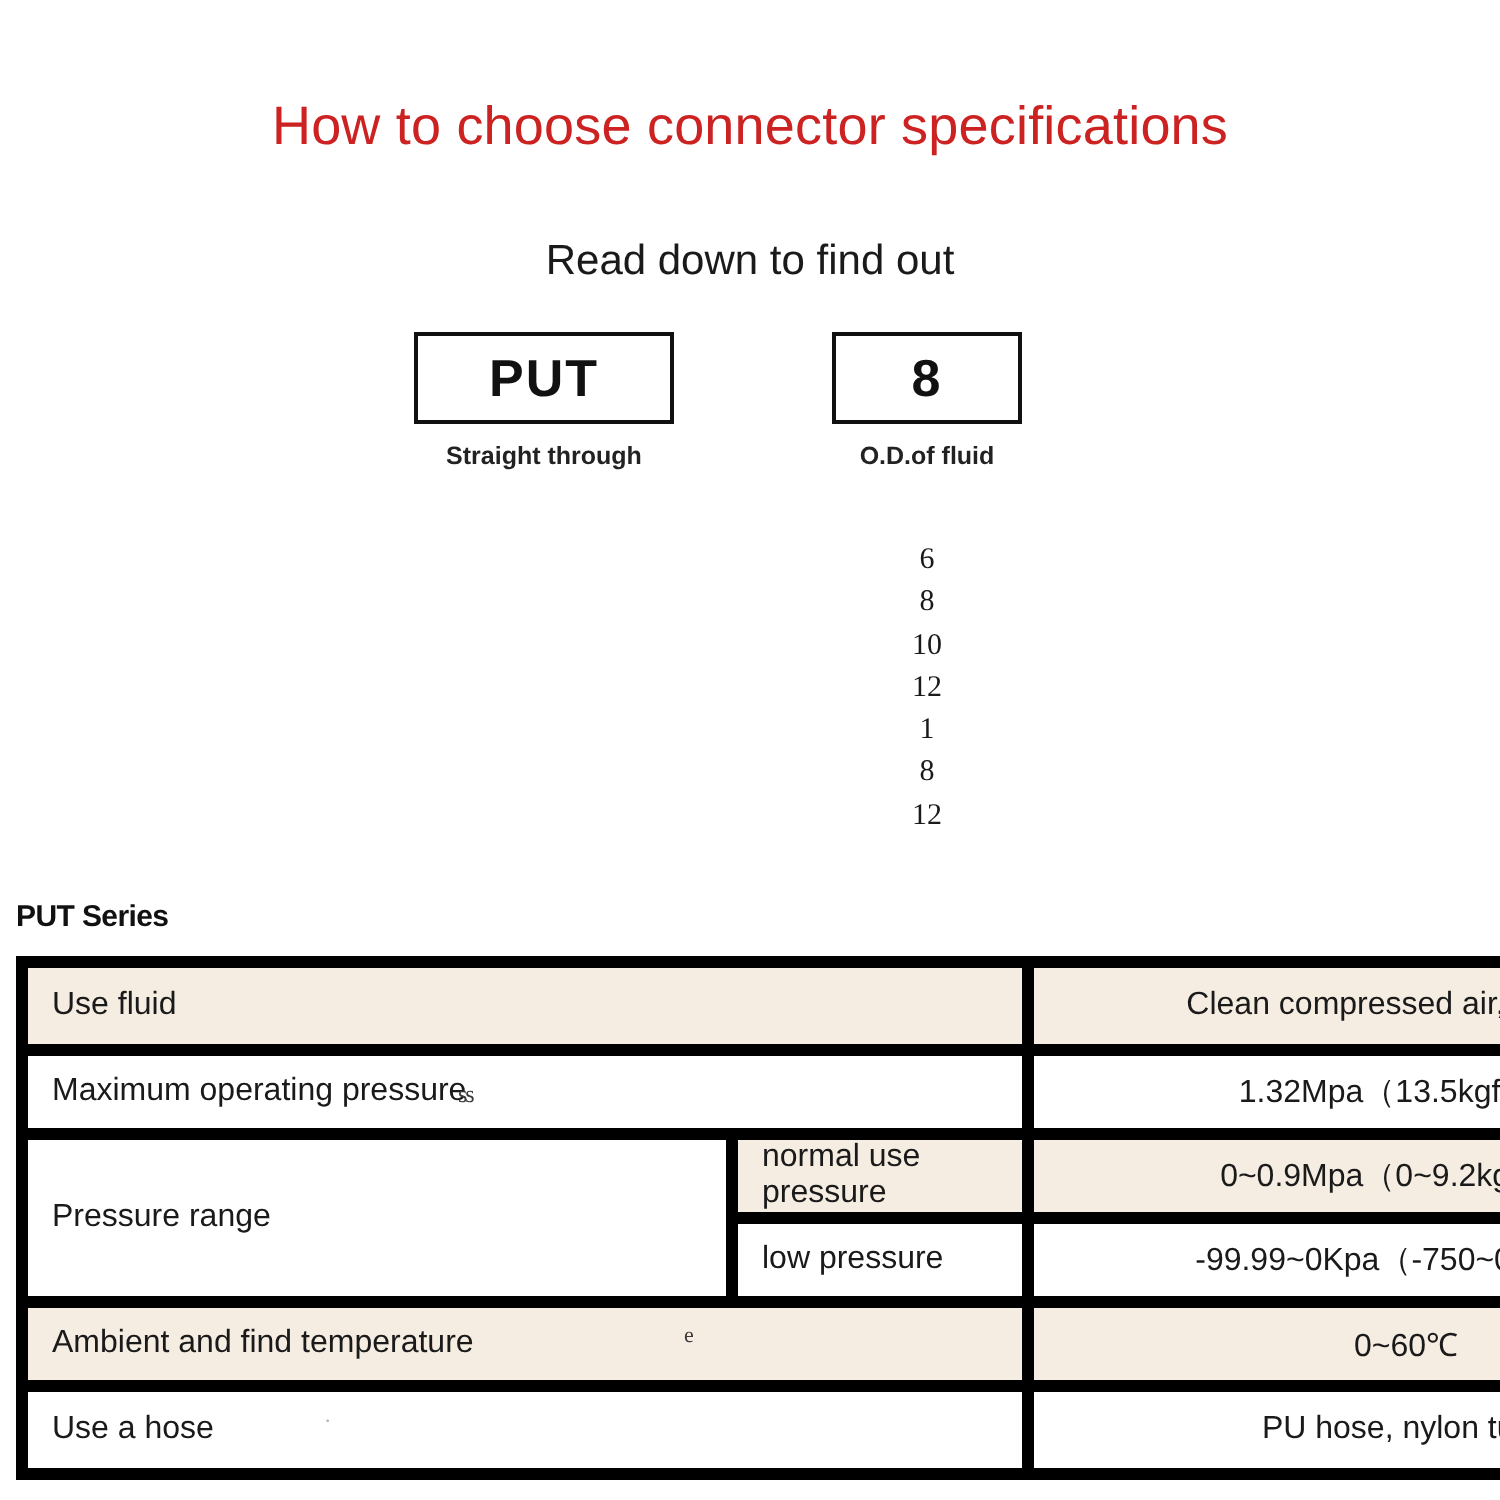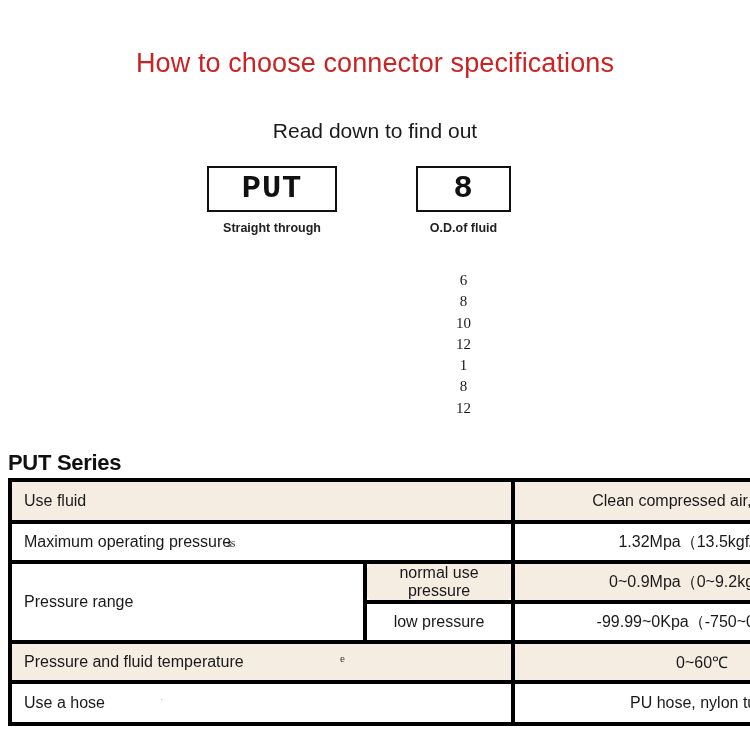--- a/index.html
+++ b/index.html
@@ -46,23 +46,23 @@
   .code-box {
     position: absolute;
     border: 2px solid #111111;
     background: #ffffff;
     box-sizing: border-box;
     display: flex;
     align-items: center;
     justify-content: center;
   }
   .code-box .code-text {
-    font-family: Liberation Mono, monospace;
+    font-family: Liberation Sans, sans-serif;
     font-weight: bold;
-    font-size: 32px;
+    font-size: 26px;
     letter-spacing: 1px;
     color: #111111;
     line-height: 1;
   }
   .box-caption {
     position: absolute;
     text-align: center;
     font-size: 12.5px;
     color: #222222;
     white-space: nowrap;
@@ -87,55 +87,55 @@
     font-size: 15px;
     line-height: 21.3px;
     color: #1a1a1a;
   }
 
   
   .series-heading {
     position: absolute;
     left: 8px;
     top: 450px;
-    font-size: 22px;
+    font-size: 15px;
     font-weight: bold;
     letter-spacing: -0.3px;
     color: #111111;
     white-space: nowrap;
   }
 
   
   .spec-table {
     position: absolute;
     left: 8px;
     top: 478px;
     width: 733px;
     border-collapse: collapse;
     table-layout: fixed;
   }
   .spec-table td {
-    border: 4px solid #000000;
+    border: 6px solid #000000;
     padding: 0 12px;
     font-size: 16px;
     color: #1a1a1a;
     vertical-align: middle;
     position: relative;
   }
   .spec-table tr.tint > td { background: #f5ece2; }
   .spec-table tr.plain > td { background: #ffffff; }
   td.tint  { background: #f5ece2 !important; }
   td.plain { background: #ffffff !important; }
 
   .c-label { width: 355px; }
   .c-sub   { width: 148px; }
   .c-value { width: 378px; }
 
   .lbl     { font-size: 16.5px; text-align: left; }
-  .sub-lbl { font-size: 12px; text-align: center; color: #222222; border-radius: 12px; }
+  .sub-lbl { font-size: 12px; color: #222222; border-radius: 12px; }
   .val     { font-size: 15px; text-align: center; }
   .val-lg  { font-size: 17px; text-align: center; }
   .val-sm  { font-size: 13.5px; text-align: center; }
 
   .row-h40 td { height: 38px; }
   .row-h37 td { height: 36px; }
 
   
   .artifact {
     position: absolute;
@@ -203,21 +203,21 @@
       <td class="val tint">0~0.9Mpa（0~9.2kgf/cm²)</td>
     </tr>
 
     <tr class="row-h37">
       <td class="sub-lbl plain">low pressure</td>
       <td class="val plain">-99.99~0Kpa（-750~0mmHg)</td>
     </tr>
 
     <tr class="tint row-h37">
       <td class="lbl" colspan="2">
-        <span>Pressure and fluid temperature</span>
+        <span>Ambient and find temperature</span>
         <span class="artifact art-e">e</span>
       </td>
       <td class="val-sm">0~60℃</td>
     </tr>
 
     <tr class="plain row-h40">
       <td class="lbl" colspan="2">
         <span>Use a hose</span>
         <span class="artifact art-dot">·</span>
       </td>

